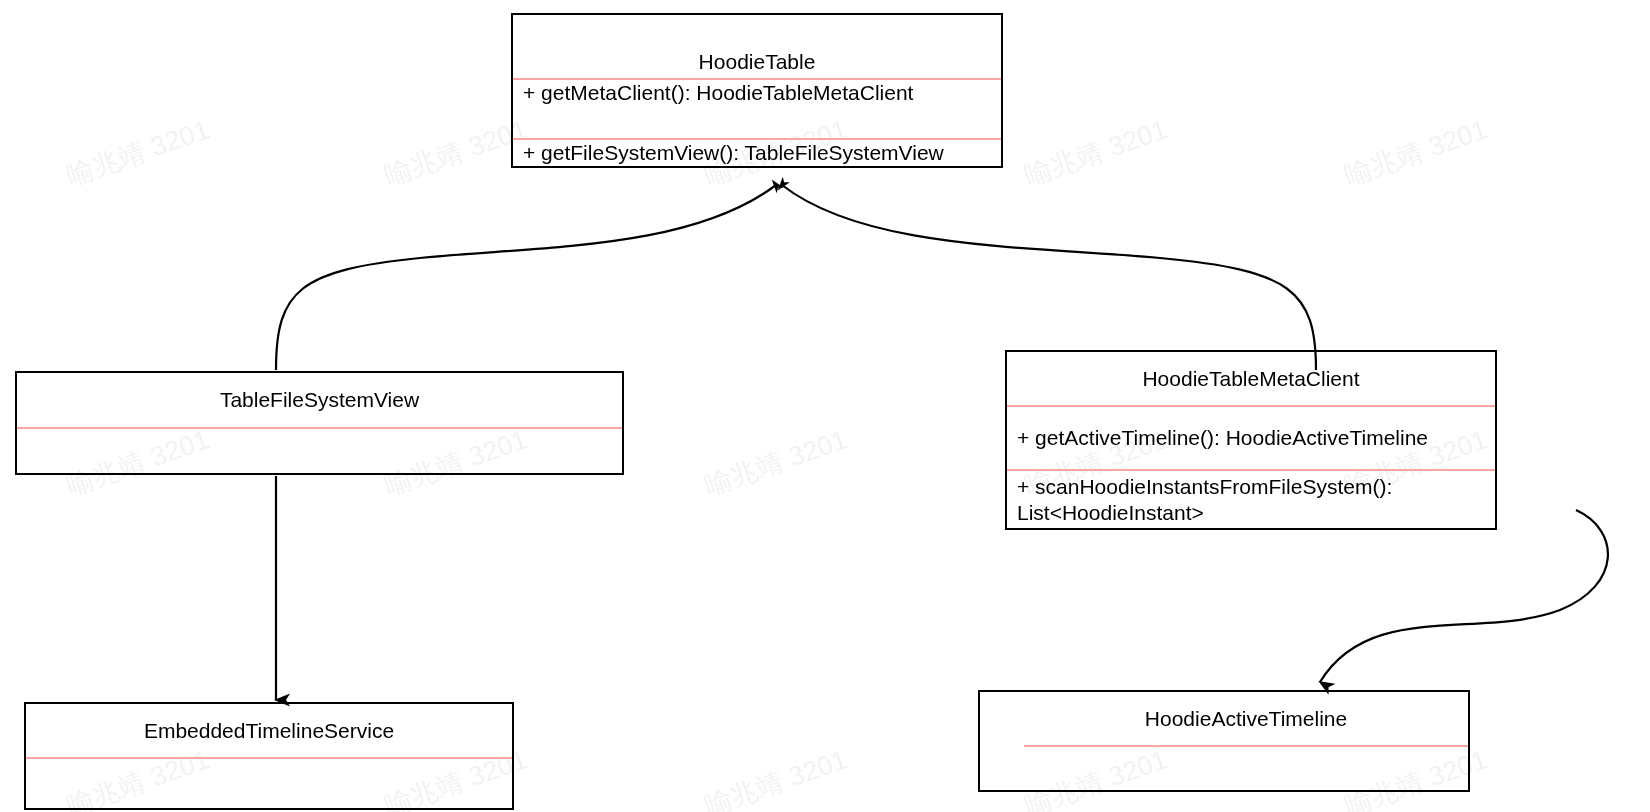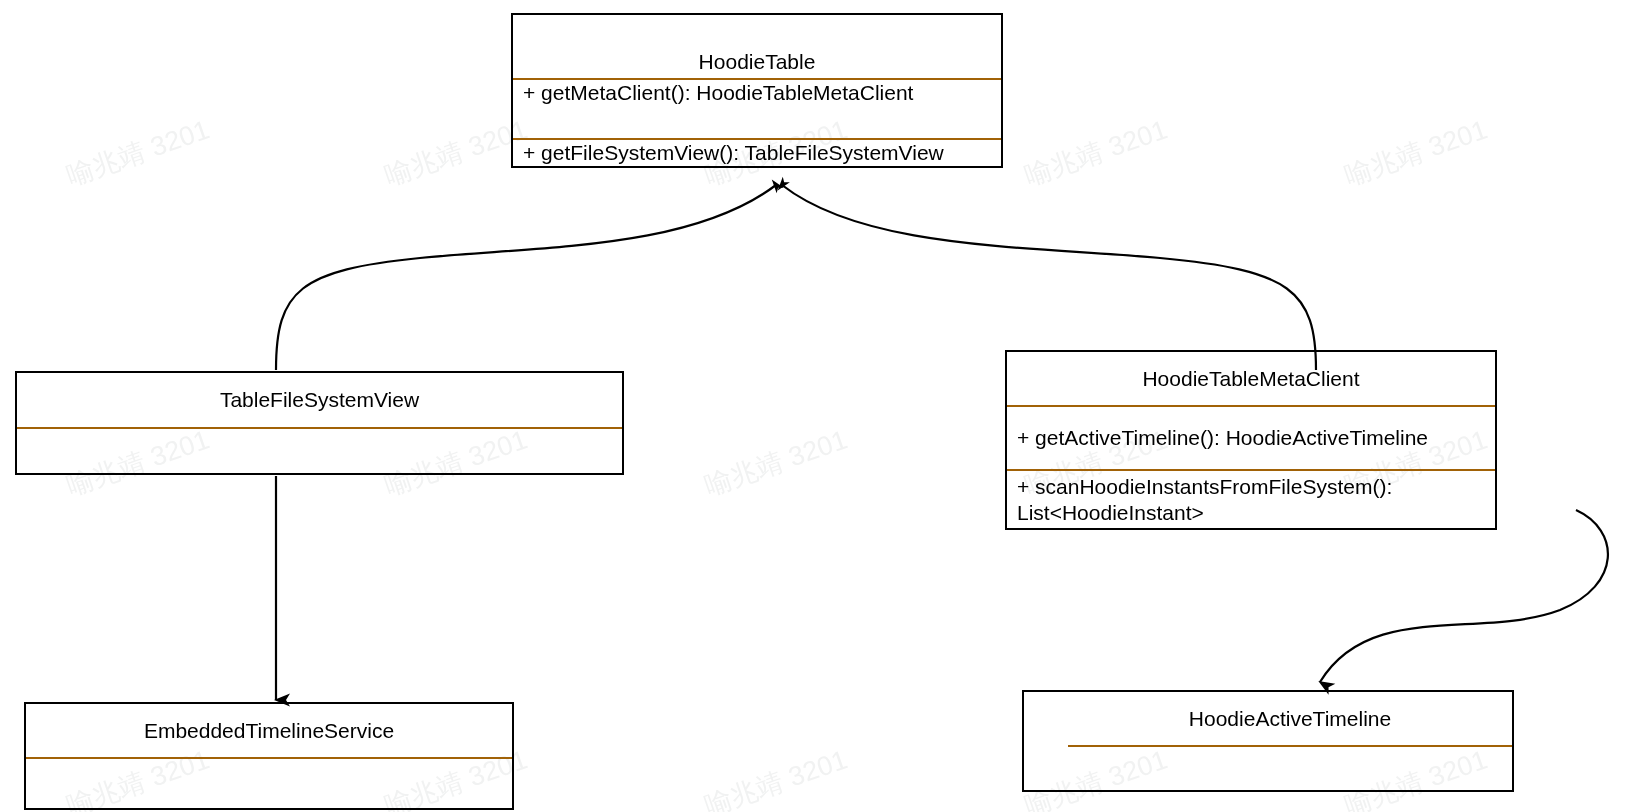--- a/index.html
+++ b/index.html
@@ -52,21 +52,21 @@
   .uml-title {
     text-align: center;
     font-size: 21px;
     color: #000000;
     display: flex;
     align-items: center;
     justify-content: center;
     box-sizing: border-box;
   }
   .uml-divider {
-    border-top: 2px solid #a16207;
+    border-top: 2px solid #fca5a5;
   }
   .uml-compartment {
     box-sizing: border-box;
     padding: 0 10px;
     display: flex;
     flex-direction: column;
     justify-content: center;
   }
   .uml-member {
     font-size: 21px;
@@ -147,18 +147,18 @@
       <div class="uml-member">+ scanHoodieInstantsFromFileSystem():
 List&lt;HoodieInstant&gt;</div>
     </div>
   </div>
 
   <div class="uml-box" style="left:24px; top:702px; width:490px; height:108px;">
     <div class="uml-title" style="height:53px;">EmbeddedTimelineService</div>
     <div class="uml-compartment uml-divider uml-empty"></div>
   </div>
 
-  <div class="uml-box" style="left:1022px; top:690px; width:492px; height:102px;padding-left:44px;">
+  <div class="uml-box" style="left:978px; top:690px; width:492px; height:102px;padding-left:44px;">
     <div class="uml-title" style="height:53px;">HoodieActiveTimeline</div>
     <div class="uml-compartment uml-divider uml-empty"></div>
   </div>
 
 </div>
 
 </body></html>

